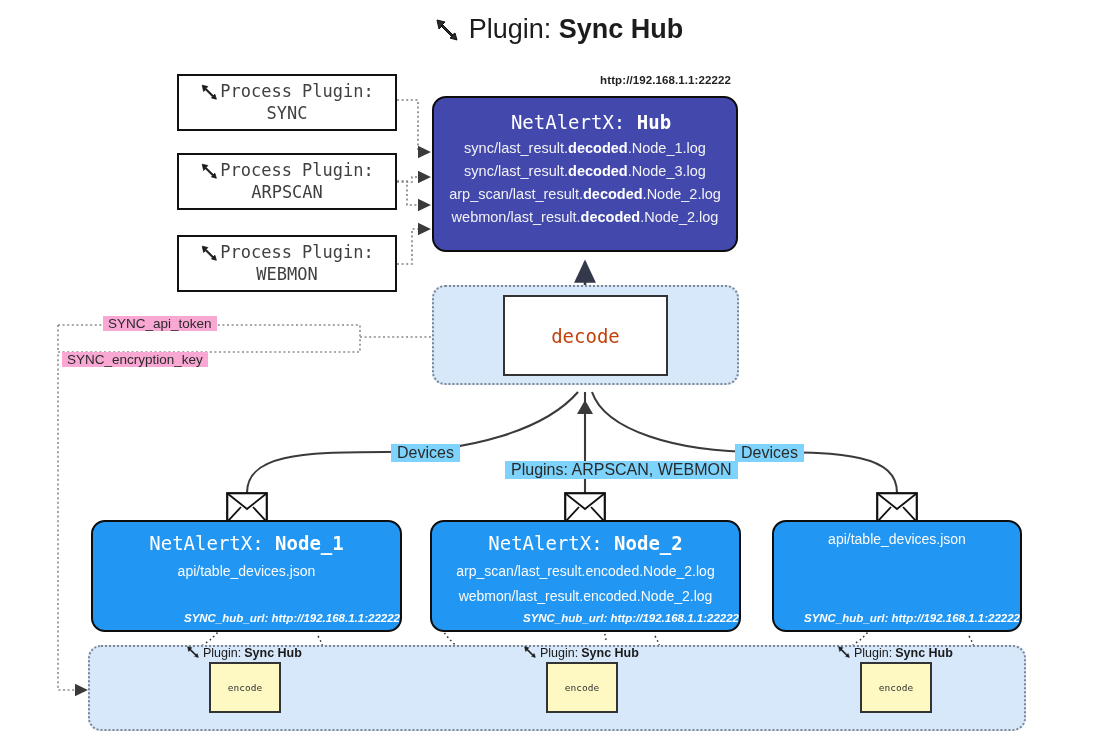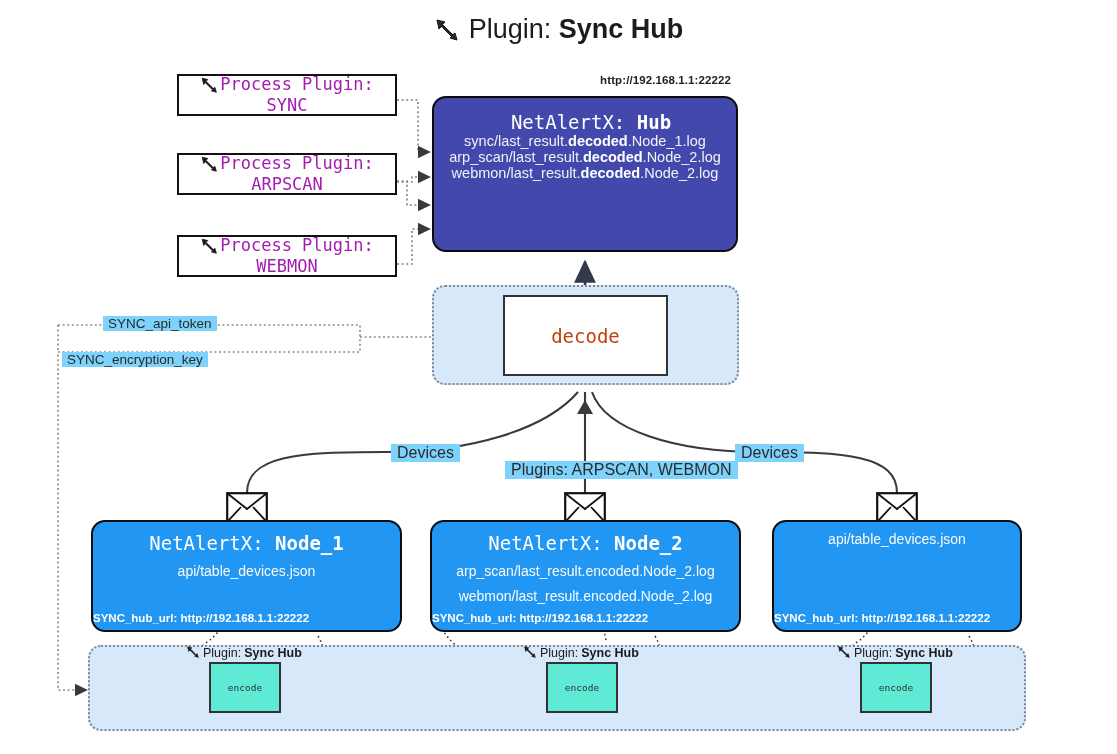--- a/index.html
+++ b/index.html
@@ -17,23 +17,23 @@
     font-size:27px;color:#1c1c1c;white-space:nowrap;
   }
   #title .t-light{font-weight:400;}
   #title .t-bold{font-weight:700;}
   .plug{
     display:inline-block;vertical-align:-3px;margin-right:7px;
   }
 
   
   .proc-box{
-    width:220px;height:42px;border:2px solid #111;background:#fff;
+    width:220px;height:57px;border:2px solid #111;background:#fff;
     font-family:"DejaVu Sans Mono","Liberation Mono",monospace;
-    font-size:17px;line-height:1.25;color:#a21caf;
+    font-size:17px;line-height:1.25;color:#404040;
     display:flex;flex-direction:column;align-items:center;justify-content:center;
     text-align:center;
   }
   .proc-box .l1{display:flex;align-items:center;justify-content:center;white-space:nowrap;}
   .proc-box .l2{white-space:nowrap;}
 
   
   #hub-url{
     left:451px;top:74px;width:280px;text-align:right;
     font-size:11.5px;font-weight:700;color:#222;letter-spacing:.1px;
@@ -42,70 +42,70 @@
     left:432px;top:96px;width:306px;height:156px;
     background:#4248ac;border:2.5px solid #0d0d0d;border-radius:14px;
     color:#ffffff;padding-top:7px;
   }
   #hub .hub-title{
     font-family:"DejaVu Sans Mono","Liberation Mono",monospace;
     font-size:19px;text-align:center;margin-top:6px;white-space:nowrap;padding-left:12px;
   }
   #hub .hub-title b{font-weight:700;}
   .hub-line{
-    font-size:14.5px;color:#f2f2f5;white-space:nowrap;text-align:center;
+    font-size:14.5px;color:#f2f2f5;white-space:nowrap;margin-top:7px;text-align:center;
   }
   .hub-line b{font-weight:700;color:#ffffff;}
 
   
   #decode-wrap{
     left:432px;top:285px;width:307px;height:100px;
     background:#d6e8fa;border:2px dotted #7b8794;border-radius:13px;
   }
   #decode-box{
     left:503px;top:295px;width:165px;height:81px;background:#fff;border:2px solid #333;
     display:flex;align-items:center;justify-content:center;
     font-family:"DejaVu Sans Mono","Liberation Mono",monospace;font-size:19px;color:#c2410c;
   }
 
   
   .tok-label{
-    font-size:13.5px;color:#2a2a2a;background:#7dd3fc;padding:0 5px;white-space:nowrap;
+    font-size:13.5px;color:#2a2a2a;background:#f9a8d4;padding:0 5px;white-space:nowrap;
   }
 
   
   .node{
     height:112px;background:#2196f3;border:2.5px solid #0d0d0d;border-radius:14px;color:#fff;
   }
   .node .node-title{
     font-family:"DejaVu Sans Mono","Liberation Mono",monospace;
     font-size:19px;text-align:center;margin-top:10px;white-space:nowrap;
   }
   .node .node-title b{font-weight:700;}
   .node .node-line{
     font-size:14px;text-align:center;color:#fbfbfb;white-space:nowrap;margin-top:9px;
   }
   .node .node-foot{
-    position:absolute;left:0;bottom:6px;width:100%;text-align:left;
-    font-size:11.5px;font-weight:700;color:#ffffff;white-space:nowrap;
+    position:absolute;left:0;bottom:6px;width:100%;text-align:right;
+    font-size:11.5px;font-weight:700;color:#ffffff;white-space:nowrap;font-style:italic;
   }
   .envelope{width:42px;height:31px;}
 
   
   #bottom-wrap{
     left:88px;top:645px;width:938px;height:86px;
     background:#d6e8fa;border:2px dotted #7b8794;border-radius:13px;
   }
   .enc-label{
     font-size:12.5px;color:#1a1a1a;white-space:nowrap;
     display:flex;align-items:center;
   }
   .enc-label b{font-weight:700;margin-left:3px;}
   .enc-box{
-    width:72px;height:51px;background:#5eead4;border:2px solid #333;
+    width:72px;height:51px;background:#fef9c3;border:2px solid #333;
     display:flex;align-items:center;justify-content:center;
     font-family:"DejaVu Sans Mono","Liberation Mono",monospace;font-size:9.5px;color:#333;
   }
   .edge-label{
     font-size:16px;color:#2a2a2a;background:#7dd3fc;padding:0 6px;white-space:nowrap;text-align:center;
   }
 </style>
 </head>
 <body>
 
@@ -207,20 +207,23 @@
 
   <div class="abs" id="hub">
     <div class="hub-title">
       <span>NetAlertX:</span>
       <b>Hub</b>
     </div>
     <div class="hub-line">
       <span>sync/last_result.</span><b>decoded</b><span>.Node_1.log</span>
     </div>
     <div class="hub-line">
+      <span>sync/last_result.</span><b>decoded</b><span>.Node_3.log</span>
+    </div>
+    <div class="hub-line">
       <span>arp_scan/last_result.</span><b>decoded</b><span>.Node_2.log</span>
     </div>
     <div class="hub-line">
       <span>webmon/last_result.</span><b>decoded</b><span>.Node_2.log</span>
     </div>
   </div>
 
   <div class="abs" id="decode-wrap"></div>
   <div class="abs" id="decode-box">decode</div>
 

